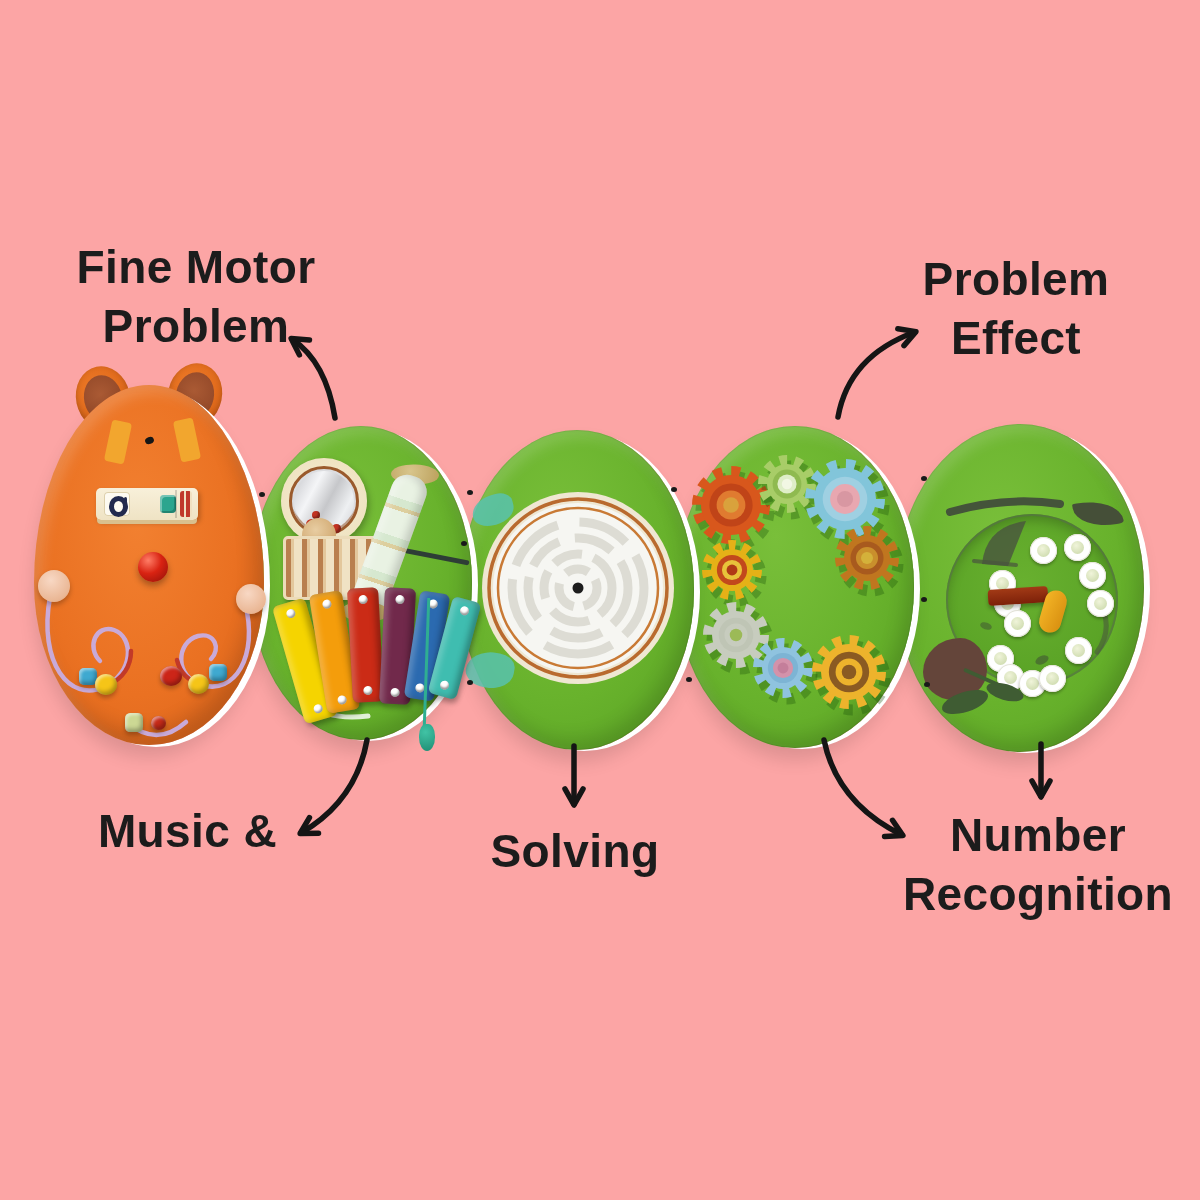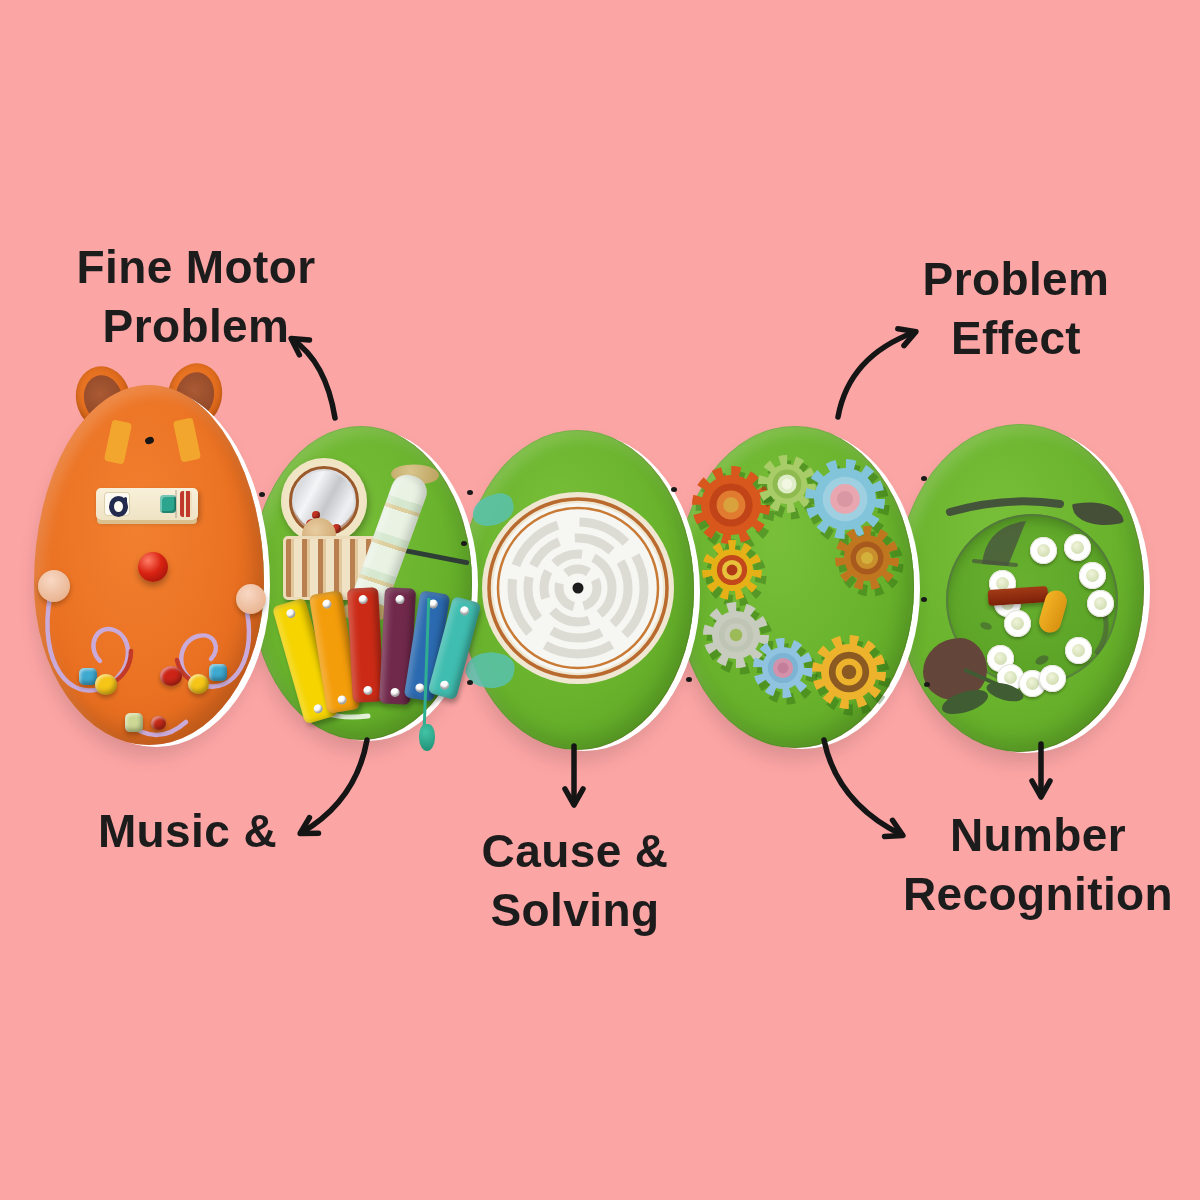--- a/index.html
+++ b/index.html
@@ -153,21 +153,20 @@
     <span>Problem</span>
   </div>
   <div class="label" id="lbl-problem">
     <span>Problem</span>
     <span>Effect</span>
   </div>
   <div class="label" id="lbl-music">
     <span>Music &amp;</span>
   </div>
   <div class="label" id="lbl-cause">
-    <span>Cause &amp;</span>
     <span>Solving</span>
   </div>
   <div class="label" id="lbl-number">
     <span>Number</span>
     <span>Recognition</span>
   </div>
 
   <svg class="arrows" width="1200" height="1200" viewBox="0 0 1200 1200">
     <defs>
       <marker id="ah" markerUnits="userSpaceOnUse" markerWidth="30" markerHeight="30" refX="19" refY="14" orient="auto">

